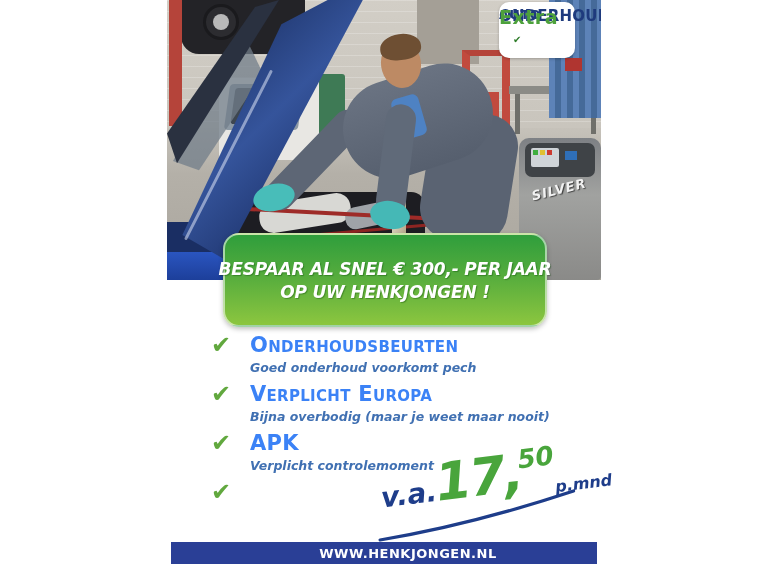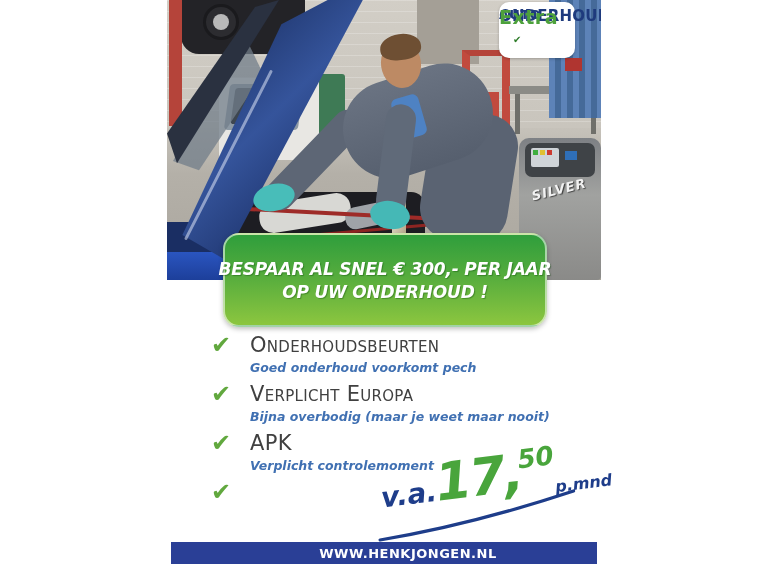--- a/index.html
+++ b/index.html
@@ -107,21 +107,21 @@
      border:2px solid rgba(255,255,255,.55); box-shadow:0 2px 5px rgba(0,0,0,.25);
      display:flex; flex-direction:column; justify-content:center; align-items:center; gap:3px; }
   .banner-line { color:#ffffff; font-size:17px; font-weight:bold; font-style:italic;
      letter-spacing:-0.2px; text-shadow:1px 1px 1px rgba(0,60,0,.35); white-space:nowrap;text-align:right; }
 
   
   .checklist { position:absolute; left:44px; top:333px; width:350px; }
   .check-item { display:flex; margin-bottom:7px; }
   .check-glyph { width:39px; font-size:24px; line-height:24px; color:#61a83e; font-weight:bold;
      flex-shrink:0; }
-  .check-title { font-size:21px; line-height:24px; font-weight:normal; color:#404040;
+  .check-title { font-size:21px; line-height:24px; font-weight:bold; color:#3b82f6;
      font-variant:small-caps; letter-spacing:.3px; }
   .check-title.script { font-variant:normal; font-style:italic; font-size:24px; line-height:26px; }
   .check-sub { font-size:12.5px; line-height:15px; font-weight:bold; color:#4070b2; margin-top:3px;font-style:italic; }
 
   
   .price { position:absolute; left:214px; top:447px; width:205px; height:90px;
      transform:rotate(-7deg); }
   .price-row { position:relative; white-space:nowrap; }
   .price-prefix { font-size:28px; font-weight:bold; font-style:italic; color:#1e3d8a; }
   .price-amount { font-size:52px; font-weight:bold; font-style:italic; color:#49a53c;
@@ -198,21 +198,21 @@
       <div class="logo-card">
         <div class="logo-top">AUTO</div>
         <div class="logo-mid">ONDERHOUD</div>
         <div class="logo-bottom">Extra</div>
         <div class="logo-check">✔</div>
       </div>
     </div>
 
     <div class="banner">
       <div class="banner-line">BESPAAR AL SNEL € 300,- PER JAAR</div>
-      <div class="banner-line">OP UW ONDERHOUD !</div>
+      <div class="banner-line">OP UW HENKJONGEN !</div>
     </div>
 
     <div class="checklist">
       <div class="check-item">
         <div class="check-glyph">✔</div>
         <div>
           <div class="check-title">Onderhoudsbeurten</div>
           <div class="check-sub">Goed onderhoud voorkomt pech</div>
         </div>
       </div>

